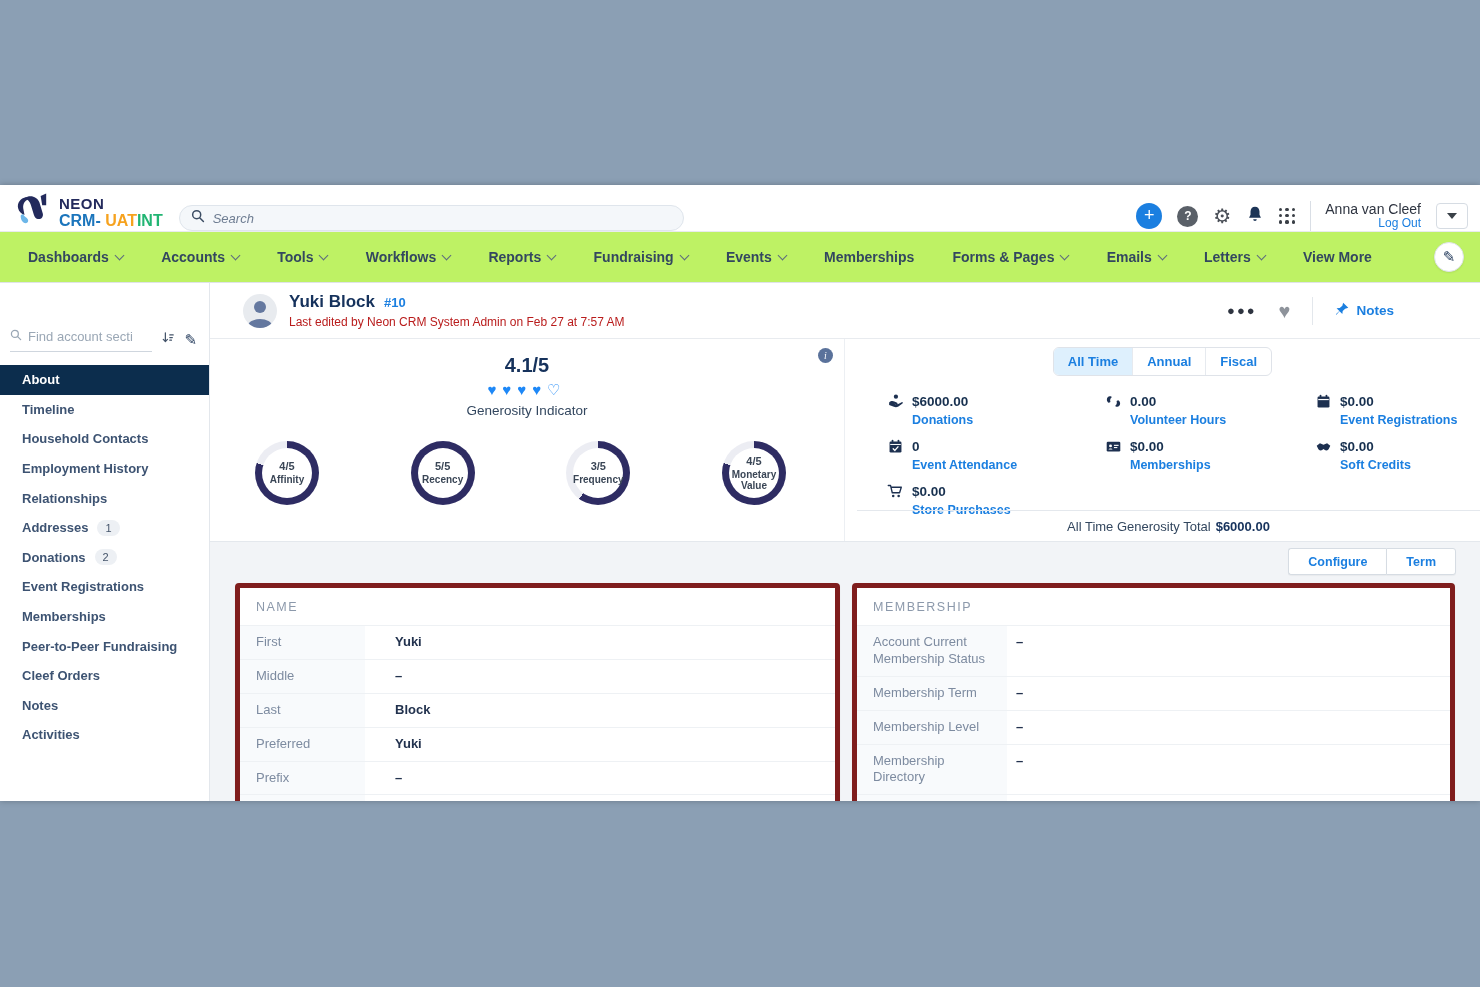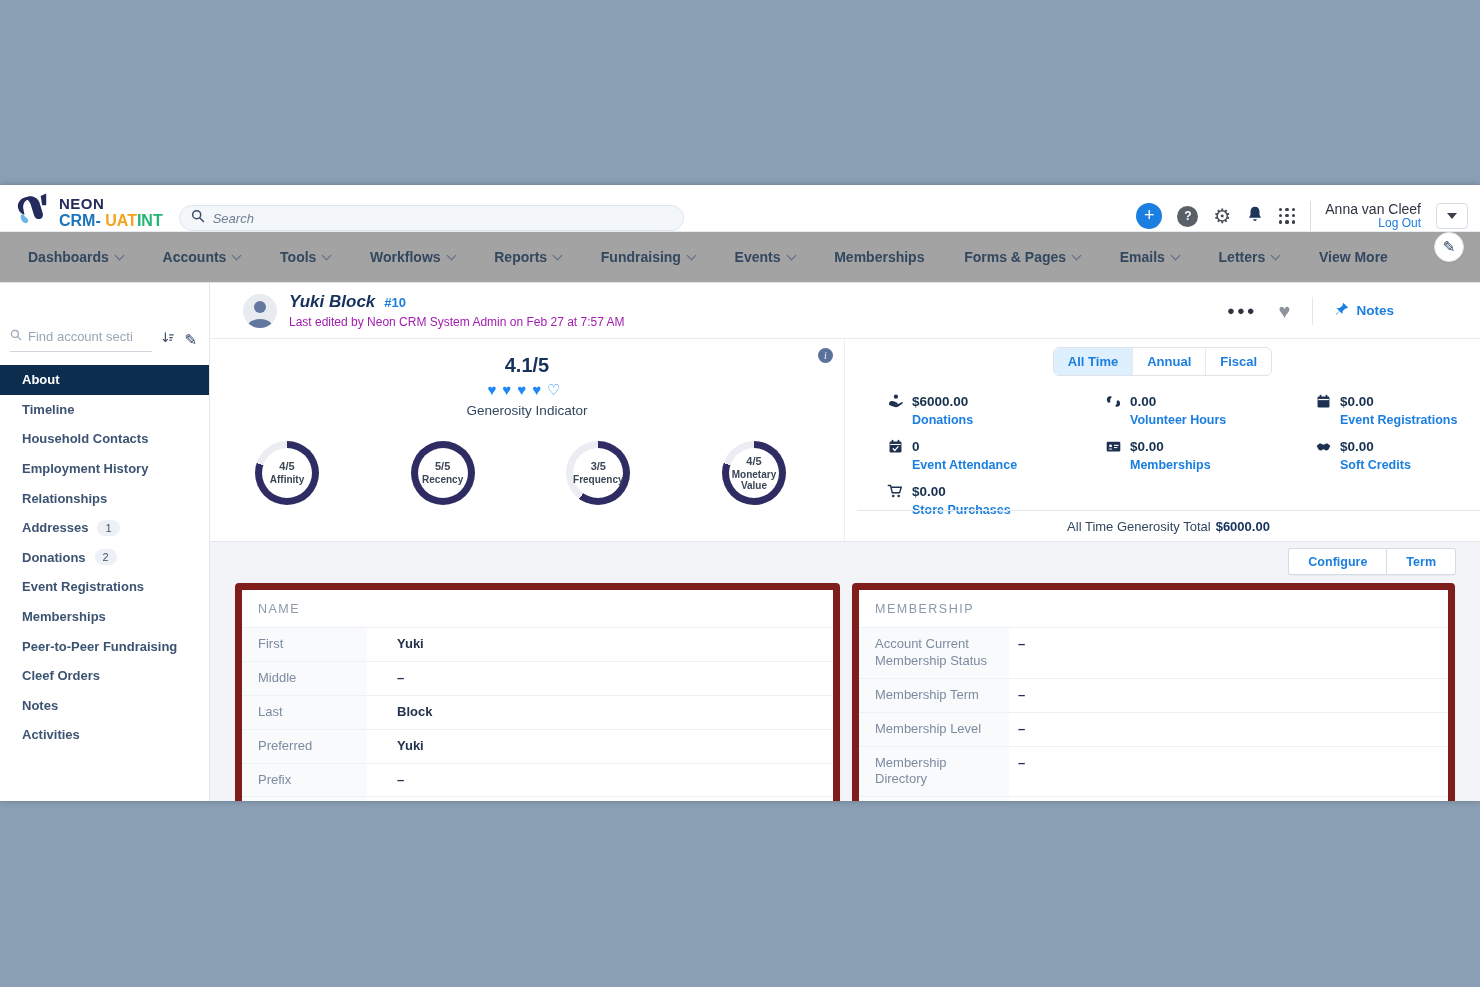--- a/index.html
+++ b/index.html
@@ -24,21 +24,21 @@
   .dots-grid { width:16px; height:16px; display:grid; grid-template-columns:repeat(3,1fr); gap:2.5px; }
   .dots-grid i { width:3.2px; height:3.2px; background:#3a3f46; border-radius:50%; }
   .user-block { border-left:1px solid #d9dee5; padding-left:14px; text-align:right; line-height:1.15; }
   .user-name { font-size:14px; color:#2e3440; }
   .user-logout { font-size:12px; color:#1b7fe0; }
   .user-caret-btn { width:32px; height:26px; border:1px solid #d6dce3; border-radius:4px; display:flex; align-items:center; justify-content:center; background:#fff; }
   .chev { width:7px; height:7px; border-right:1.6px solid #5c6b7e; border-bottom:1.6px solid #5c6b7e; transform:rotate(45deg); margin-top:-4px; display:inline-block; }
   .chev.solid { border:none; width:0; height:0; border-left:5px solid transparent; border-right:5px solid transparent; border-top:6px solid #3a4148; transform:none; margin:0; }
 
   
-  .navbar { flex:0 0 51px; display:flex; background:#a3a3a3; border-bottom:1px solid #dfe3e8; padding:0 16px 0 28px; }
+  .navbar { flex:0 0 51px; display:flex; align-items:center; background:#bef264; border-bottom:1px solid #dfe3e8; padding:0 16px 0 28px;gap:16px; }
   .nav-items { flex:1; display:flex; justify-content:space-between; align-items:center; padding-right:46px; }
   .nav-item { display:flex; align-items:center; gap:7px; font-size:14px; color:#33475f; font-weight:600; cursor:pointer; }
   .pencil-circle { width:30px; height:30px; border-radius:50%; border:1px solid #dfe4ea; box-shadow:0 1px 2px rgba(0,0,0,.08); display:flex; align-items:center; justify-content:center; color:#1d3557; font-size:15px; background:#fff; }
 
   
   .body-row { flex:1; display:flex; min-height:0; }
   .sidebar { flex:0 0 210px; background:#fff; border-right:1px solid #e3e7ec; overflow:hidden; }
   .back-row { display:flex; align-items:center; justify-content:space-between; padding:27px 14px 0 12px; }
   .back-link { color:#1b7fe0; font-size:14px; font-weight:bold; display:flex; align-items:center; gap:5px; cursor:pointer; }
   .chev-left { width:7px; height:7px; border-left:2px solid #1b7fe0; border-bottom:2px solid #1b7fe0; transform:rotate(45deg); }
@@ -59,23 +59,23 @@
 
   .main { flex:1; background:#f2f4f7; display:flex; flex-direction:column; min-width:0; }
 
   
   .profile-bar { flex:0 0 56px; background:#fff; border-bottom:1px solid #e8ebef; display:flex; align-items:center; padding:0 26px 0 33px; }
   .avatar { width:34px; height:34px; border-radius:50%; background:#e8ebef; position:relative; overflow:hidden; flex:0 0 34px; }
   .avatar .head { position:absolute; top:7px; left:11px; width:12px; height:12px; border-radius:50%; background:#64789f; }
   .avatar .torso { position:absolute; bottom:-5px; left:5px; width:24px; height:14px; border-radius:50% 50% 0 0; background:#64789f; }
   .profile-text { margin-left:12px; }
   .profile-name-row { display:flex; align-items:baseline; gap:9px; }
-  .profile-name { font-size:17px; font-weight:bold; color:#16325c;font-style:italic; }
+  .profile-name { font-size:17px; font-weight:bold; color:#16325c; }
   .profile-id { font-size:13px; color:#1b7fe0; font-weight:bold; }
-  .profile-meta { font-size:12px; color:#a21caf; margin-top:3px; }
+  .profile-meta { font-size:12px; color:#b91c1c; margin-top:3px; }
   .profile-actions { margin-left:auto; display:flex; align-items:center; gap:22px; }
   .more-dots { color:#2e3440; font-size:13px; font-weight:bold; letter-spacing:2px; cursor:pointer; }
   .fav-heart { color:#8e939b; font-size:20px; cursor:pointer; line-height:1; }
   .vdiv { width:1px; height:28px; background:#e3e7ec; }
   .notes-link { color:#1b7fe0; font-size:13.5px; font-weight:bold; display:flex; align-items:center; gap:7px; cursor:pointer; padding-right:60px; }
 
   
   .summary-band { flex:0 0 203px; background:#fff; border-bottom:1px solid #e4e8ed; display:flex; }
   .gen-panel { flex:0 0 635px; position:relative; border-right:1px solid #eceff3; padding-top:15px; }
   .info-dot { position:absolute; top:9px; right:11px; width:15px; height:15px; border-radius:50%; background:#5a729b; color:#fff; font-size:10px; font-family:"Liberation Serif",serif; font-style:italic; display:flex; align-items:center; justify-content:center; cursor:pointer; }
@@ -102,21 +102,21 @@
   .total-val { font-weight:bold; color:#16325c; }
 
   
   .btn-row { display:flex; justify-content:flex-end; padding:6px 24px 0 0; }
   .btn { height:27px; padding:0 19px; background:#fff; border:1px solid #d6dce3; color:#1b7fe0; font-size:12.5px; font-weight:600; display:flex; align-items:center; cursor:pointer; box-shadow:0 1px 1px rgba(0,0,0,.04); }
   .btn.configure { border-radius:3px 0 0 3px; border-right:none; }
   .btn.edit { border-radius:0 3px 3px 0; }
 
   
   .cards-row { display:flex; gap:12px; padding:8px 25px 0 25px; align-items:flex-start; }
-  .card { background:#fff; border:7px solid #7f1d1d; border-radius:4px; box-shadow:0 1px 2px rgba(0,0,0,.05); overflow:hidden; }
+  .card { background:#fff; border:5px solid #7f1d1d; border-radius:4px; box-shadow:0 1px 2px rgba(0,0,0,.05); overflow:hidden; }
   .card.name-card { width:605px; }
   .card.membership-card { flex:1; }
   .card-title { padding:12px 16px 11px 16px; font-size:12.5px; letter-spacing:1.5px; color:#8c99ab; border-bottom:1px solid #eef1f4; }
   .crow { display:flex; border-bottom:1px solid #eef1f4; align-items:flex-start; }
   .crow-label { flex:0 0 var(--labw,125px); background:#f8fafc; color:#7d8ba0; font-size:13px; padding:8px 8px 8px 16px; min-height:var(--rowh,31px); line-height:1.3; }
   .crow-value { padding:8px 10px 8px var(--valpad,30px); font-size:13px; font-weight:bold; color:#22324e; }
   .name-card .crow { --labw:125px; --valpad:30px; --rowh:31px; }
   .membership-card .crow { --labw:150px; --valpad:9px; --rowh:30px; }
 </style>
 </head>

